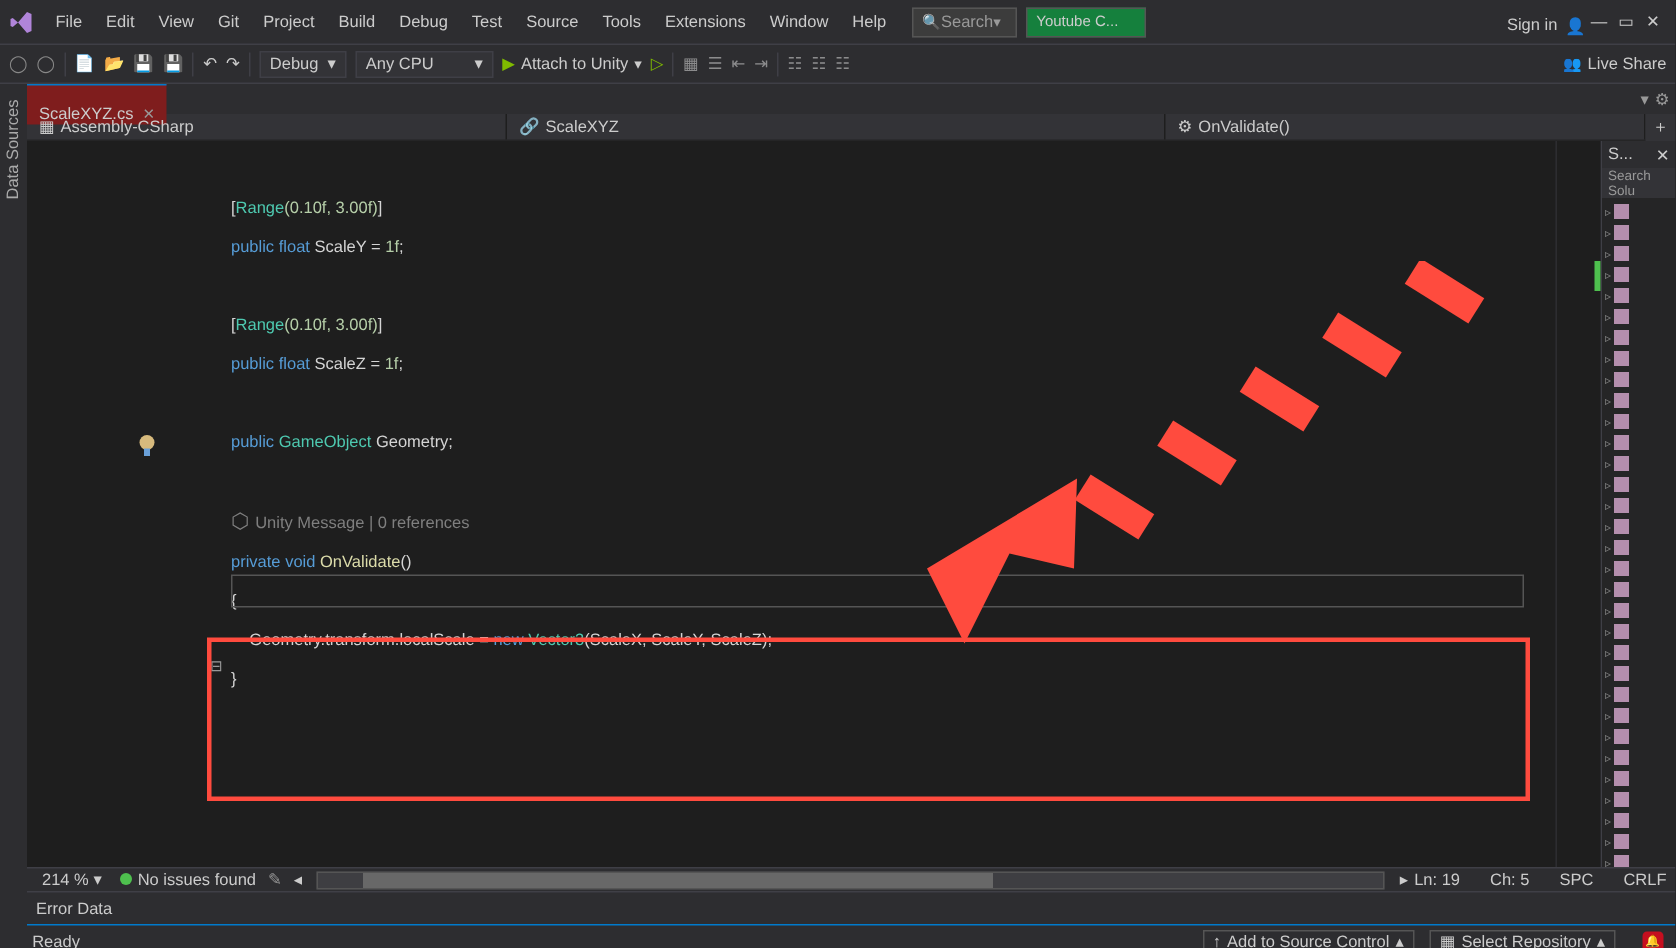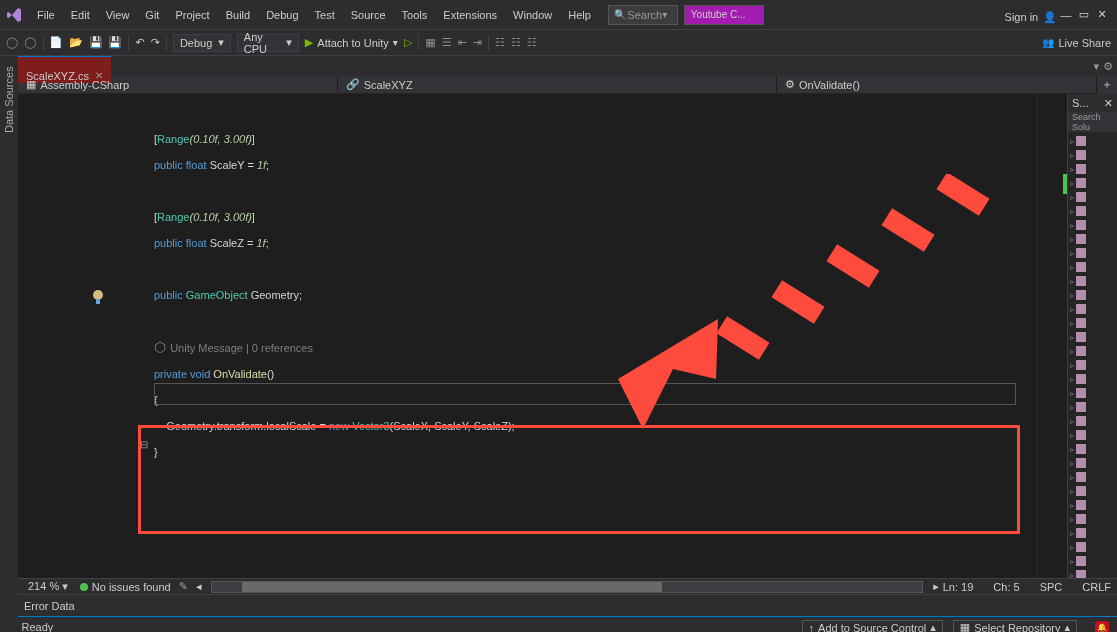--- a/index.html
+++ b/index.html
@@ -2,21 +2,21 @@
 <html><head>
 <meta charset="utf-8">
 <style>
 * { margin:0; padding:0; box-sizing:border-box; font-family:"Segoe UI",Arial,sans-serif; font-size:11px; }
 body { background:#2d2d30; color:#ccc; width:1117px; height:632px; overflow:hidden; position:relative; }
 .topbar { height:30px; background:#2d2d30; display:flex; align-items:center; padding:0 6px; border-bottom:1px solid #3f3f46; }
 .vsicon { width:16px; height:16px; margin-right:8px; }
 .menu { display:flex; gap:2px; }
 .menu span { padding:4px 7px; cursor:pointer; }
 .searchpill { margin-left:10px; background:#3c3c3c; border:1px solid #555; height:20px; width:70px; display:flex;align-items:center;padding:0 6px;color:#999;font-size:10px; }
-.ytpill { margin-left:6px; background:#a21caf; border:1px solid #555; height:20px; width:80px; display:flex;align-items:center;padding:0 6px;color:#ccc;font-size:10px; }
+.ytpill { margin-left:6px; background:#15803d; border:1px solid #555; height:20px; width:80px; display:flex;align-items:center;padding:0 6px;color:#ccc;font-size:10px; }
 .topright { margin-left:auto; display:flex; align-items:flex-end; }
 .topright span { color:#ccc; display:flex; align-items:center; gap:2px; }
 .winbtn { width:18px; height:18px; display:inline-flex;align-items:center;justify-content:center;color:#ccc; }
 .toolbar { height:26px; background:#2d2d30; display:flex; align-items:center; padding:0 6px; gap:6px; border-bottom:1px solid #3f3f46; }
 .tsep { width:1px; height:16px; background:#3f3f46; }
 .dropdown { background:#333337; border:1px solid #3f3f46; height:18px; font-size:10px; display:flex;align-items:center;padding:0 6px;gap:6px;color:#ccc; }
 .attach { display:flex;align-items:center;gap:4px;color:#ccc;font-size:10px; }
 .playbtn { color:#7fba00; }
 .liveshare { margin-left:auto; display:flex;align-items:center;gap:4px;font-size:10px; }
 .leftrail { position:absolute; top:56px; left:0; width:18px; height:calc(100% - 56px); background:#2d2d30; writing-mode:vertical-rl; transform:rotate(180deg); display:flex; justify-content:flex-end; align-items:center; padding:10px 0; gap:12px; color:#aaa; font-size:10px; }
@@ -25,21 +25,21 @@
 .tabclose { color:#999; font-size:10px; }
 .navbar { margin-left:18px; height:18px; background:#333337; display:flex; align-items:center; font-size:10px; color:#ccc; border-bottom:1px solid #252526; }
 .navitem { padding:0 8px; display:flex;align-items:center;gap:4px; border-right:1px solid #1e1e1e; height:100%; }
 .navitem.mid{flex:1;}
 .navplus { margin-left:auto; width:20px; height:18px; display:flex;align-items:center;justify-content:center;color:#ccc;background:#333337; }
 .mainrow { margin-left:18px; display:flex; height:calc(100% - 56px - 20px - 18px - 38px - 16px); }
 .editor { flex:1; background:#1e1e1e; position:relative; font-family:Consolas,monospace; font-size:18px; line-height:26px; overflow:hidden; }
 .glyph { position:absolute; left:70px; top:194px; }
 .code { margin-left:136px; padding-top:6px; white-space:pre; }
 .kw { color:#569cd6; }
-.num { color:#b5cea8;font-style:italic; }
+.num { color:#b5cea8; }
 .id { color:#dcdcaa; }
 .cls { color:#4ec9b0; }
 .pln { color:#d4d4d4; }
 .refline { color:#7f7f7f; font-size:14px;margin-top:44px; }
 .hlbox { position:absolute; border:3px solid #ff4b3e; left:120px; top:331px; width:882px; height:109px; pointer-events:none; }
 .arrow { position:absolute; pointer-events:none; }
 .collapse { position:absolute; left:122px; top:338px; color:#999; font-size:10px; }
 .cursorbar { position:absolute; left:136px; top:289px; width:862px; height:22px; border:1px solid #555; }
 .minimap { width:30px; background:#1e1e1e; border-left:1px solid #2d2d30; position:relative; }
 .minimap .mmstripe{ position:absolute; right:0; top:80px; width:4px; height:20px; background:#4ec04e;}
@@ -105,21 +105,21 @@
  <span>💾</span>
  <span>💾</span>
  <div class="tsep"></div>
  <span>↶</span>
  <span>↷</span>
  <div class="tsep"></div>
  <div class="dropdown">
       <span>Debug</span> 
       <span>▾</span>
     </div>
- <div class="dropdown" style="width:62px">
+ <div class="dropdown" style="width:92px">
       <span>Any CPU</span> 
       <span style="margin-left:auto">▾</span>
     </div>
  <div class="attach"><span class="playbtn">▶</span><span>Attach to Unity</span> ▾</div>
  <span class="playbtn">▷</span>
  <div class="tsep"></div>
  <span style="opacity:.6">▦</span>
  <span style="opacity:.6">☰</span>
  <span style="opacity:.6">⇤</span>
  <span style="opacity:.6">⇥</span>

